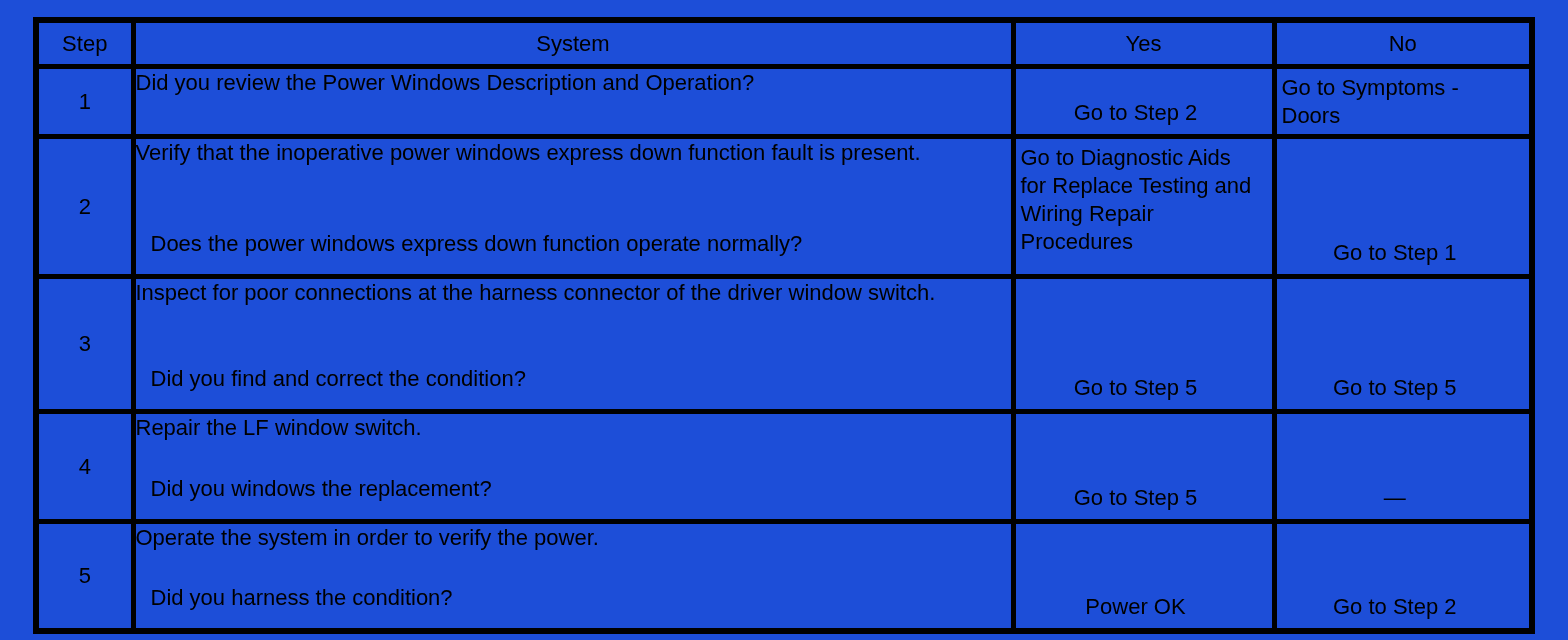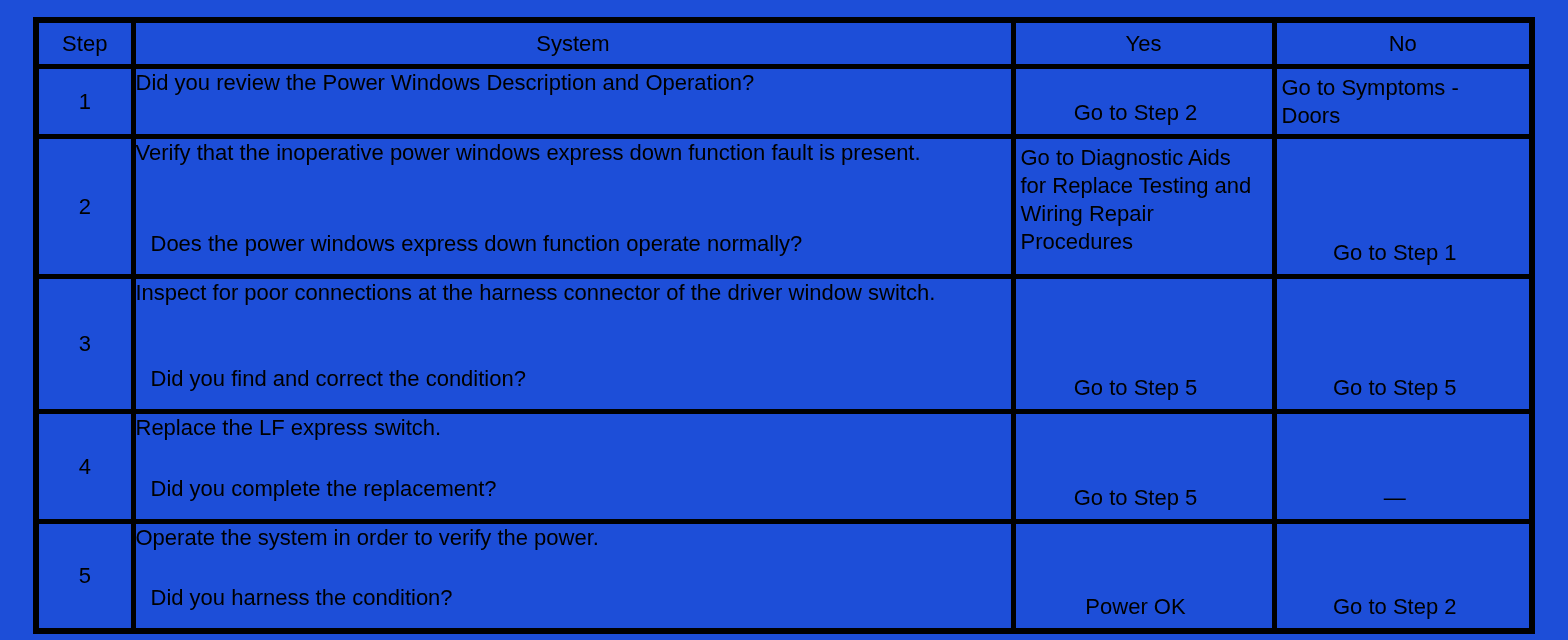--- a/index.html
+++ b/index.html
@@ -136,22 +136,22 @@
           <p>Go to Step 5</p>
         </td>
         <td class="cell-result bottom">
           <p>Go to Step 5</p>
         </td>
       </tr>
 
       <tr style="height:110px">
         <td class="cell-step">4</td>
         <td class="cell-action">
-          <p class="main">Replace the LF express switch.</p>
-          <p class="q">Did you complete the replacement?</p>
+          <p class="main">Repair the LF window switch.</p>
+          <p class="q">Did you windows the replacement?</p>
         </td>
         <td class="cell-result bottom">
           <p>Go to Step 5</p>
         </td>
         <td class="cell-result bottom">
           <p>—</p>
         </td>
       </tr>
 
       <tr style="height:109px">

